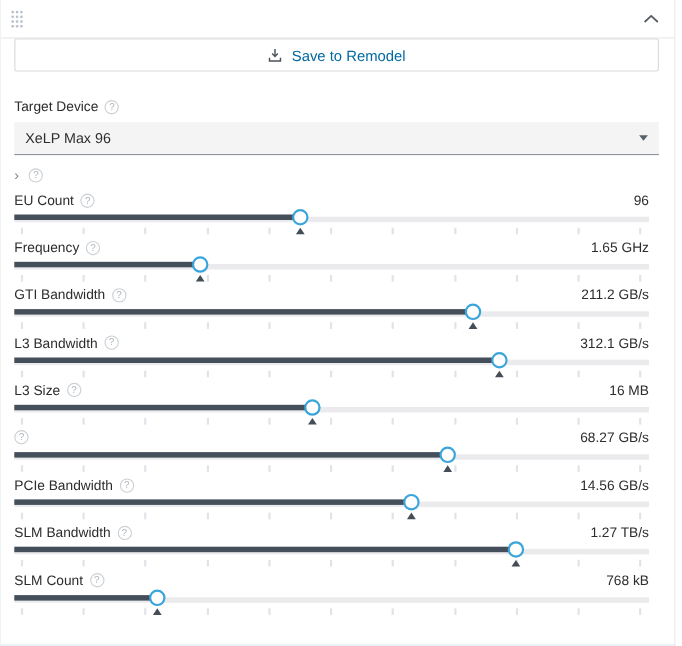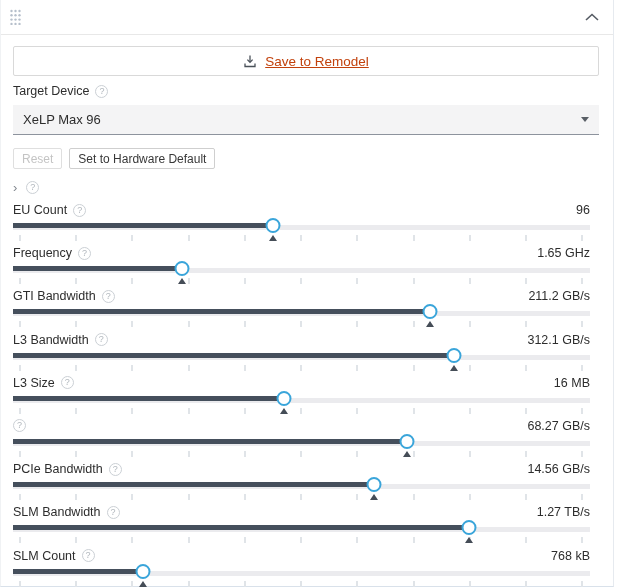--- a/index.html
+++ b/index.html
@@ -4,24 +4,24 @@
 <style>
   html,body { margin:0; padding:0; background:#fff; }
   body { font-family:"Liberation Sans", sans-serif; color:#2d2d2d; width:620px; height:587px; overflow:hidden; }
   .panel { box-sizing:border-box; width:614px; height:587px; background:#fff;
            border-left:1px solid #f0f2f4; border-right:1px solid #e6eaef; border-bottom:1px solid #d9e1ea; }
   .header { height:34px; display:flex; align-items:center; padding:0 14px 0 8px; border-bottom:1px solid #e8e8e8; }
   .drag { display:inline-flex; cursor:grab; }
   .title { font-weight:bold; font-size:13px; color:#262626; margin-left:7px; }
   .collapse { margin-left:auto; cursor:pointer; display:inline-flex; }
   .content { padding:0 14px 0 12px; }
-  .save-btn { margin-top:11px; width:100%; height:30px; box-sizing:border-box; background:#fff;
-              border:1px solid #d9d9d9; border-radius:2px; font-family:inherit; font-size:13.5px; color:#c2410c;
-              display:flex; align-items:center; justify-content:center; gap:8px; cursor:pointer;text-decoration:underline; }
-  .field-label-row { margin-top:7px; height:16px; font-size:12.5px; display:flex; align-items:center; gap:6px; }
+  .save-btn { width:100%; height:30px; box-sizing:border-box; background:#fff;
+              border:1px solid #d9d9d9; border-radius:2px; font-family:inherit; font-size:13.5px; color:#0369a1;
+              display:flex; align-items:center; justify-content:center; gap:8px; cursor:pointer; }
+  .field-label-row { margin-top:24px; height:16px; font-size:12.5px; display:flex; align-items:center; gap:6px; }
   .select { margin-top:6px; height:30px; box-sizing:border-box; background:#f4f4f5; border-bottom:1px solid #8d939d;
             display:flex; align-items:center; padding:0 10px; font-size:13px; cursor:pointer; }
   .caret { margin-left:auto; width:0; height:0; border-left:4px solid transparent; border-right:4px solid transparent;
            border-top:5px solid #595f66; }
   .btn-row { margin-top:13px; height:21px; display:flex; gap:7px; }
   .sm-btn { font-family:inherit; font-size:12px; padding:0 8px; height:21px; box-sizing:border-box; background:#fff;
             border:1px solid #cfcfcf; border-radius:2px; color:#383838; cursor:pointer; }
   .sm-btn.disabled { color:#c4c4c4; border-color:#dfdfdf; cursor:default; }
   .section-head { margin-top:10px; height:16px; display:flex; align-items:center; gap:9px; cursor:pointer; }
   .sec-chev { color:#81878e; font-size:13px; line-height:1; }
@@ -90,24 +90,20 @@
     <div class="field-label-row">
       <span>Target Device</span>
       <span class="help">?</span>
     </div>
 
     <div class="select">
       <span>XeLP Max 96</span>
       <span class="caret"></span>
     </div>
 
-    <div class="btn-row">
-      <button class="sm-btn disabled">Reset</button>
-      <button class="sm-btn">Set to Hardware Default</button>
-    </div>
 
     <div class="section-head">
       <span class="sec-chev">›</span>
       <span class="help">?</span>
     </div>
 
     <div class="sliders" id="sliders">
         <div class="srow">
        <div class="srow-head">
          <span class="slabel">

